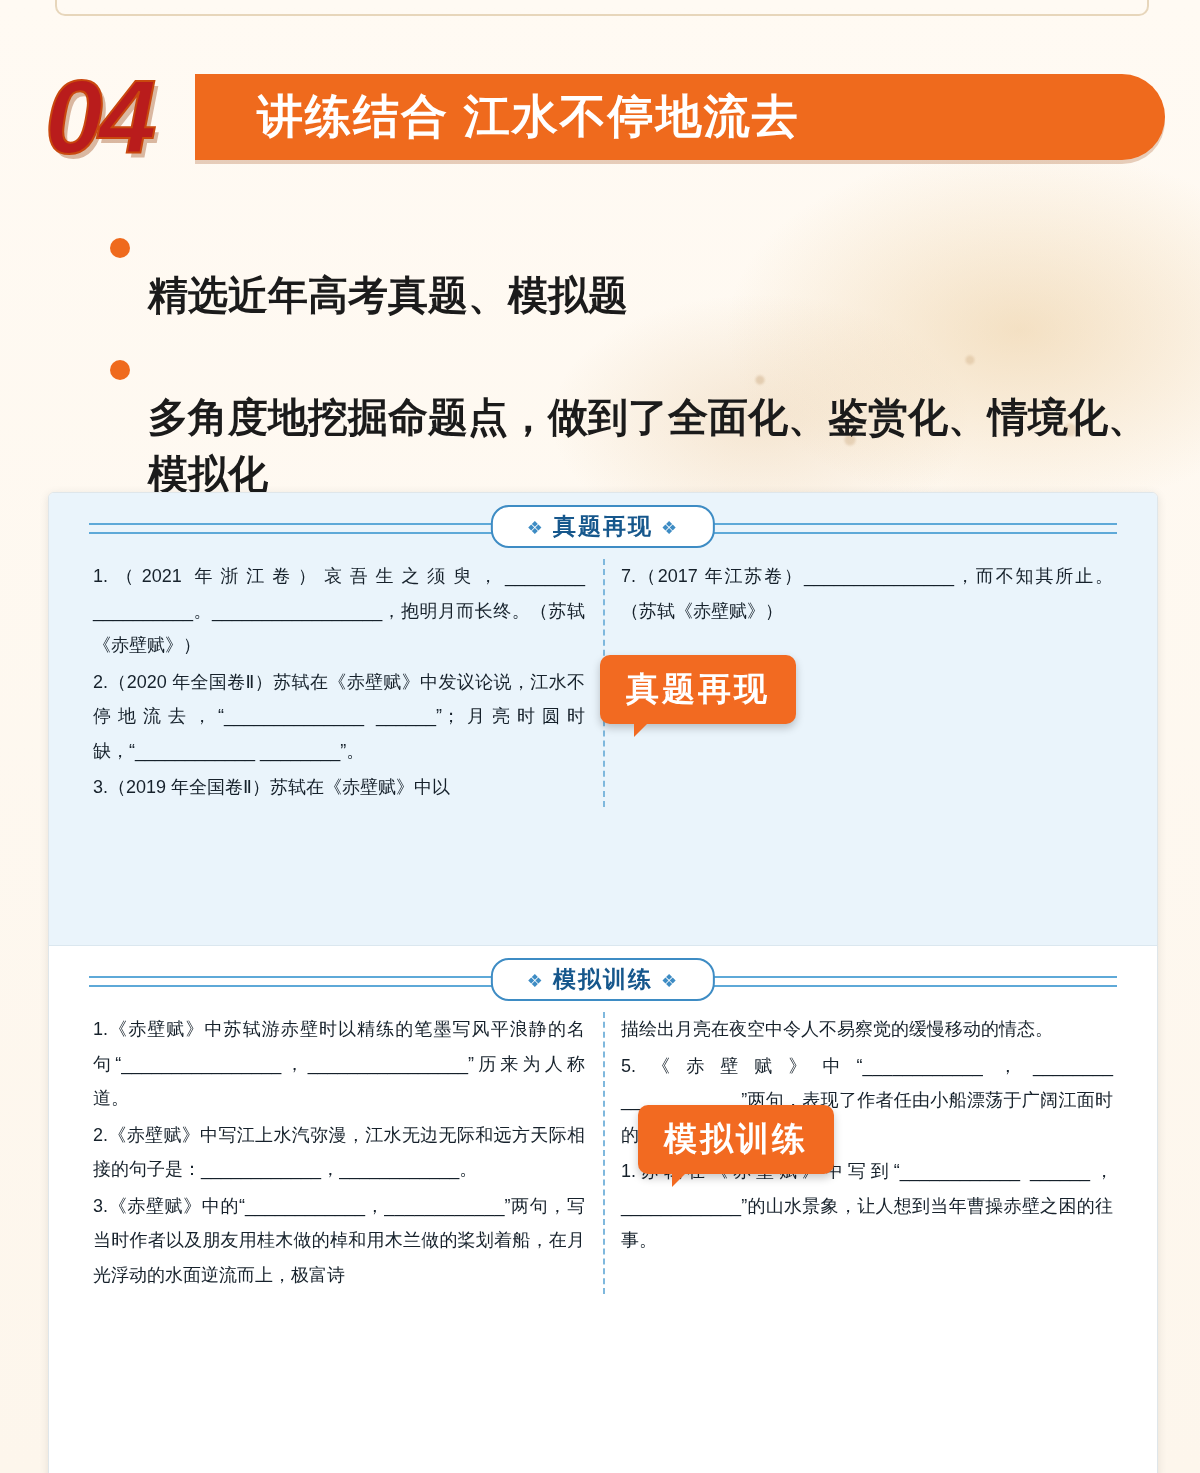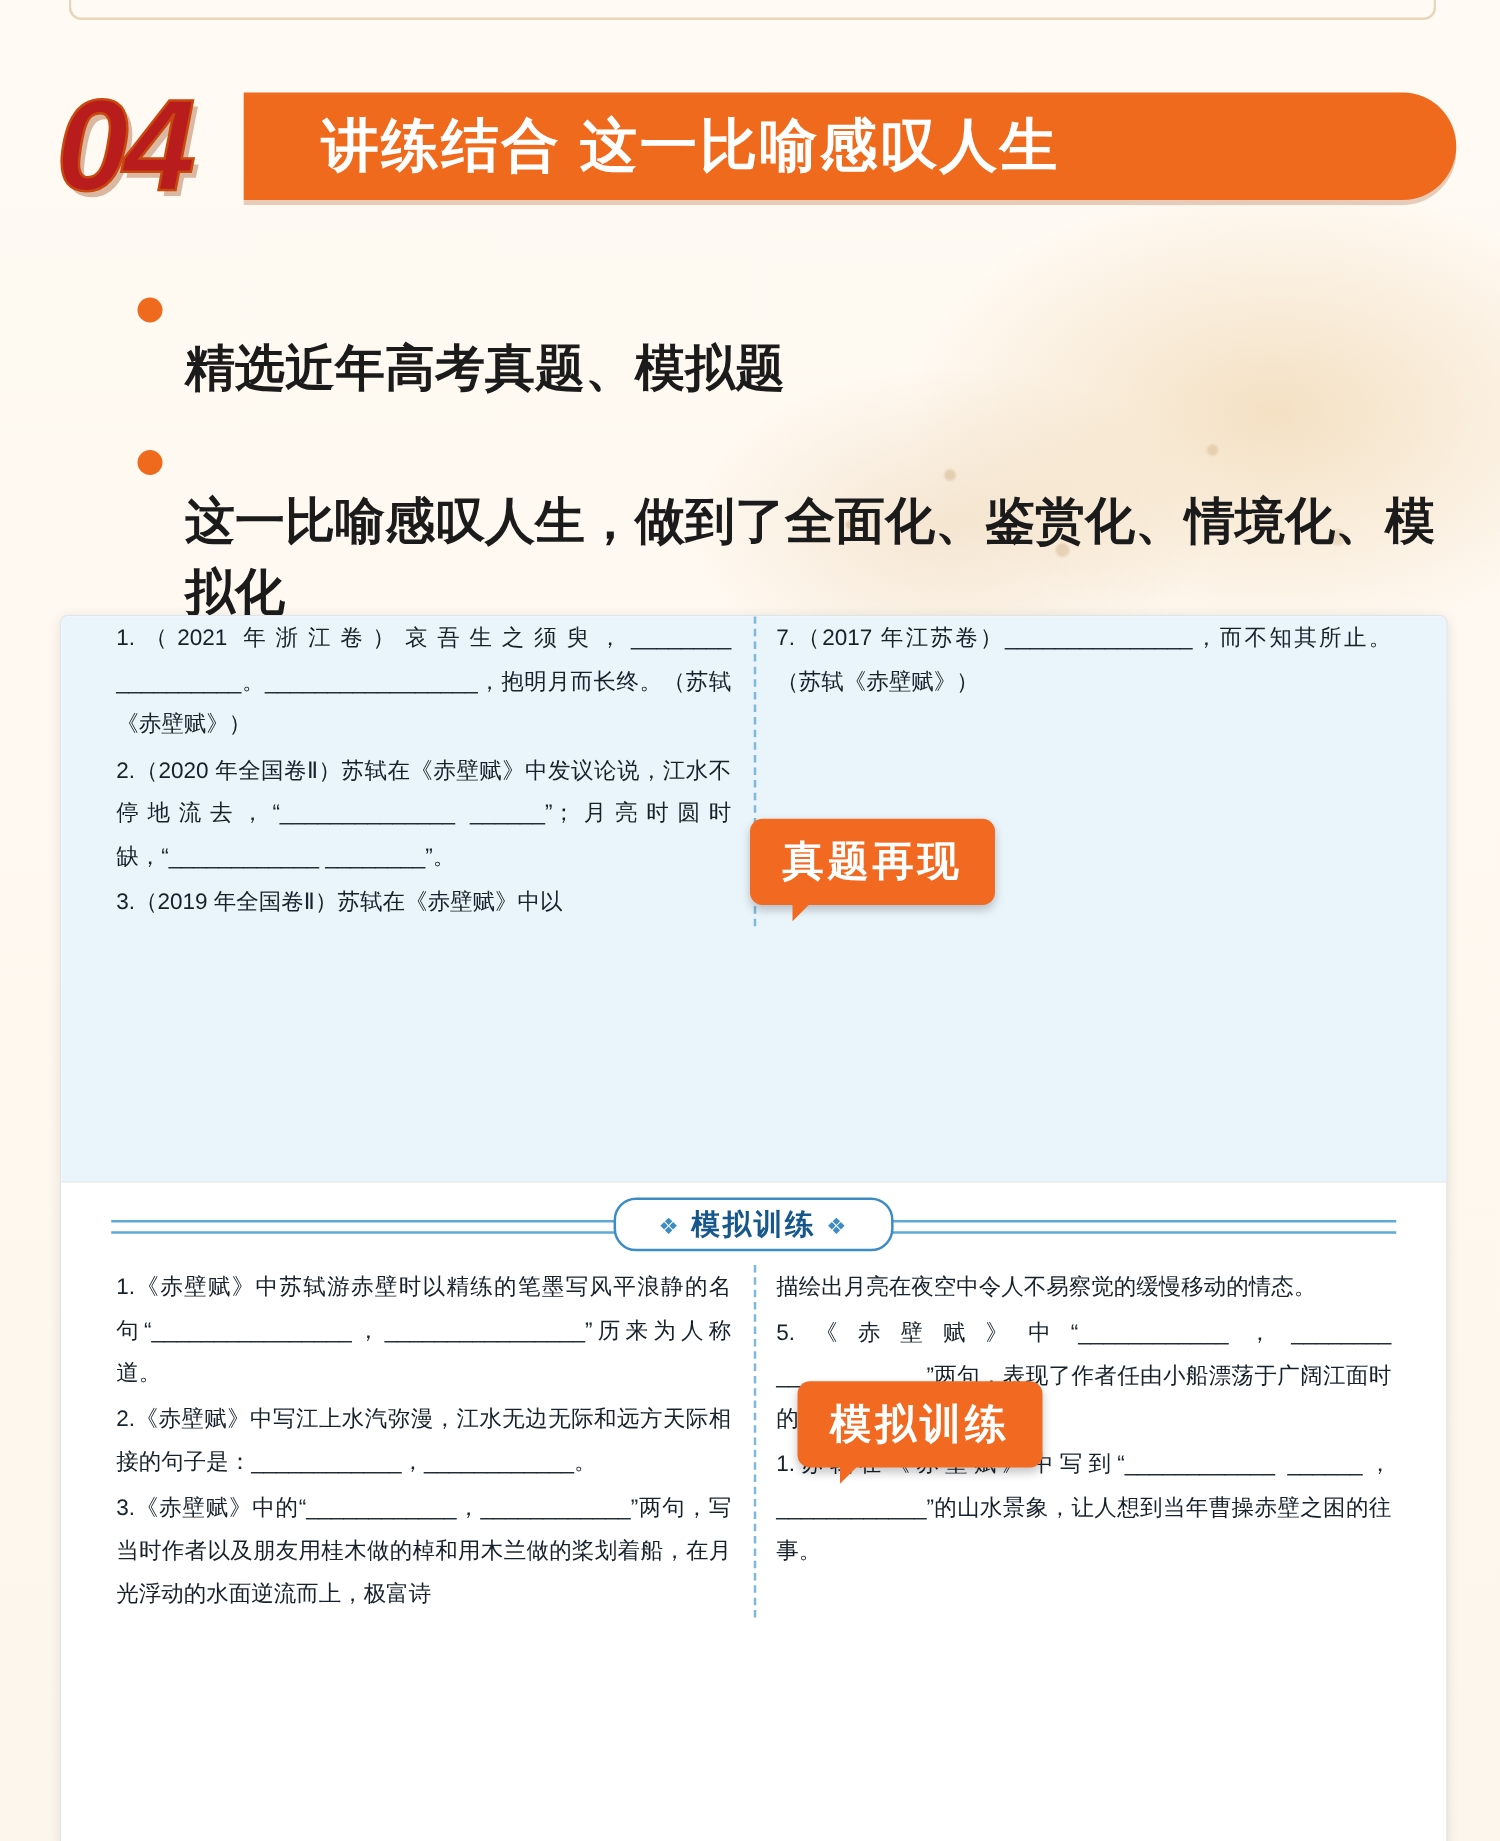--- a/index.html
+++ b/index.html
@@ -125,38 +125,44 @@
 </style>
 </head>
 <body>
 
 <div class="bg-wash"></div>
 <div class="top-frame"></div>
 
 <div class="header">
   <div class="num-badge">04</div>
   <div class="title-bar">
-    <div class="t">讲练结合 这一比喻感叹人生</div>
+    <div class="t">讲练结合 江水不停地流去</div>
   </div>
 </div>
 
 <div class="bullets">
   <div class="bullet">
     <div class="dot"></div>
     <div class="btxt">精选近年高考真题、模拟题</div>
   </div>
   <div class="bullet">
     <div class="dot"></div>
-    <div class="btxt">这一比喻感叹人生，做到了全面化、鉴赏化、情境化、模拟化</div>
+    <div class="btxt">多角度地挖掘命题点，做到了全面化、鉴赏化、情境化、模拟化</div>
   </div>
 </div>
 
 <div class="page-card">
 
   <div class="band real">
+    <div class="sec-head">
+      <div class="rule"></div>
+      <div class="sec-pill">
+        <span class="orn">❖</span><span>真题再现</span><span class="orn">❖</span>
+      </div>
+    </div>
     <div class="cols">
       <div class="divider"></div>
       <div class="col">
         <div class="q">1.（2021 年浙江卷）哀吾生之须臾，________ __________。_________________，抱明月而长终。（苏轼《赤壁赋》）</div>
         <div class="q">2.（2020 年全国卷Ⅱ）苏轼在《赤壁赋》中发议论说，江水不停地流去，“______________ ______”；月亮时圆时缺，“____________ ________”。</div>
         <div class="q">3.（2019 年全国卷Ⅱ）苏轼在《赤壁赋》中以</div>
       </div>
       <div class="col">
         <div class="q">7.（2017 年江苏卷）_______________，而不知其所止。（苏轼《赤壁赋》）</div>
       </div>

